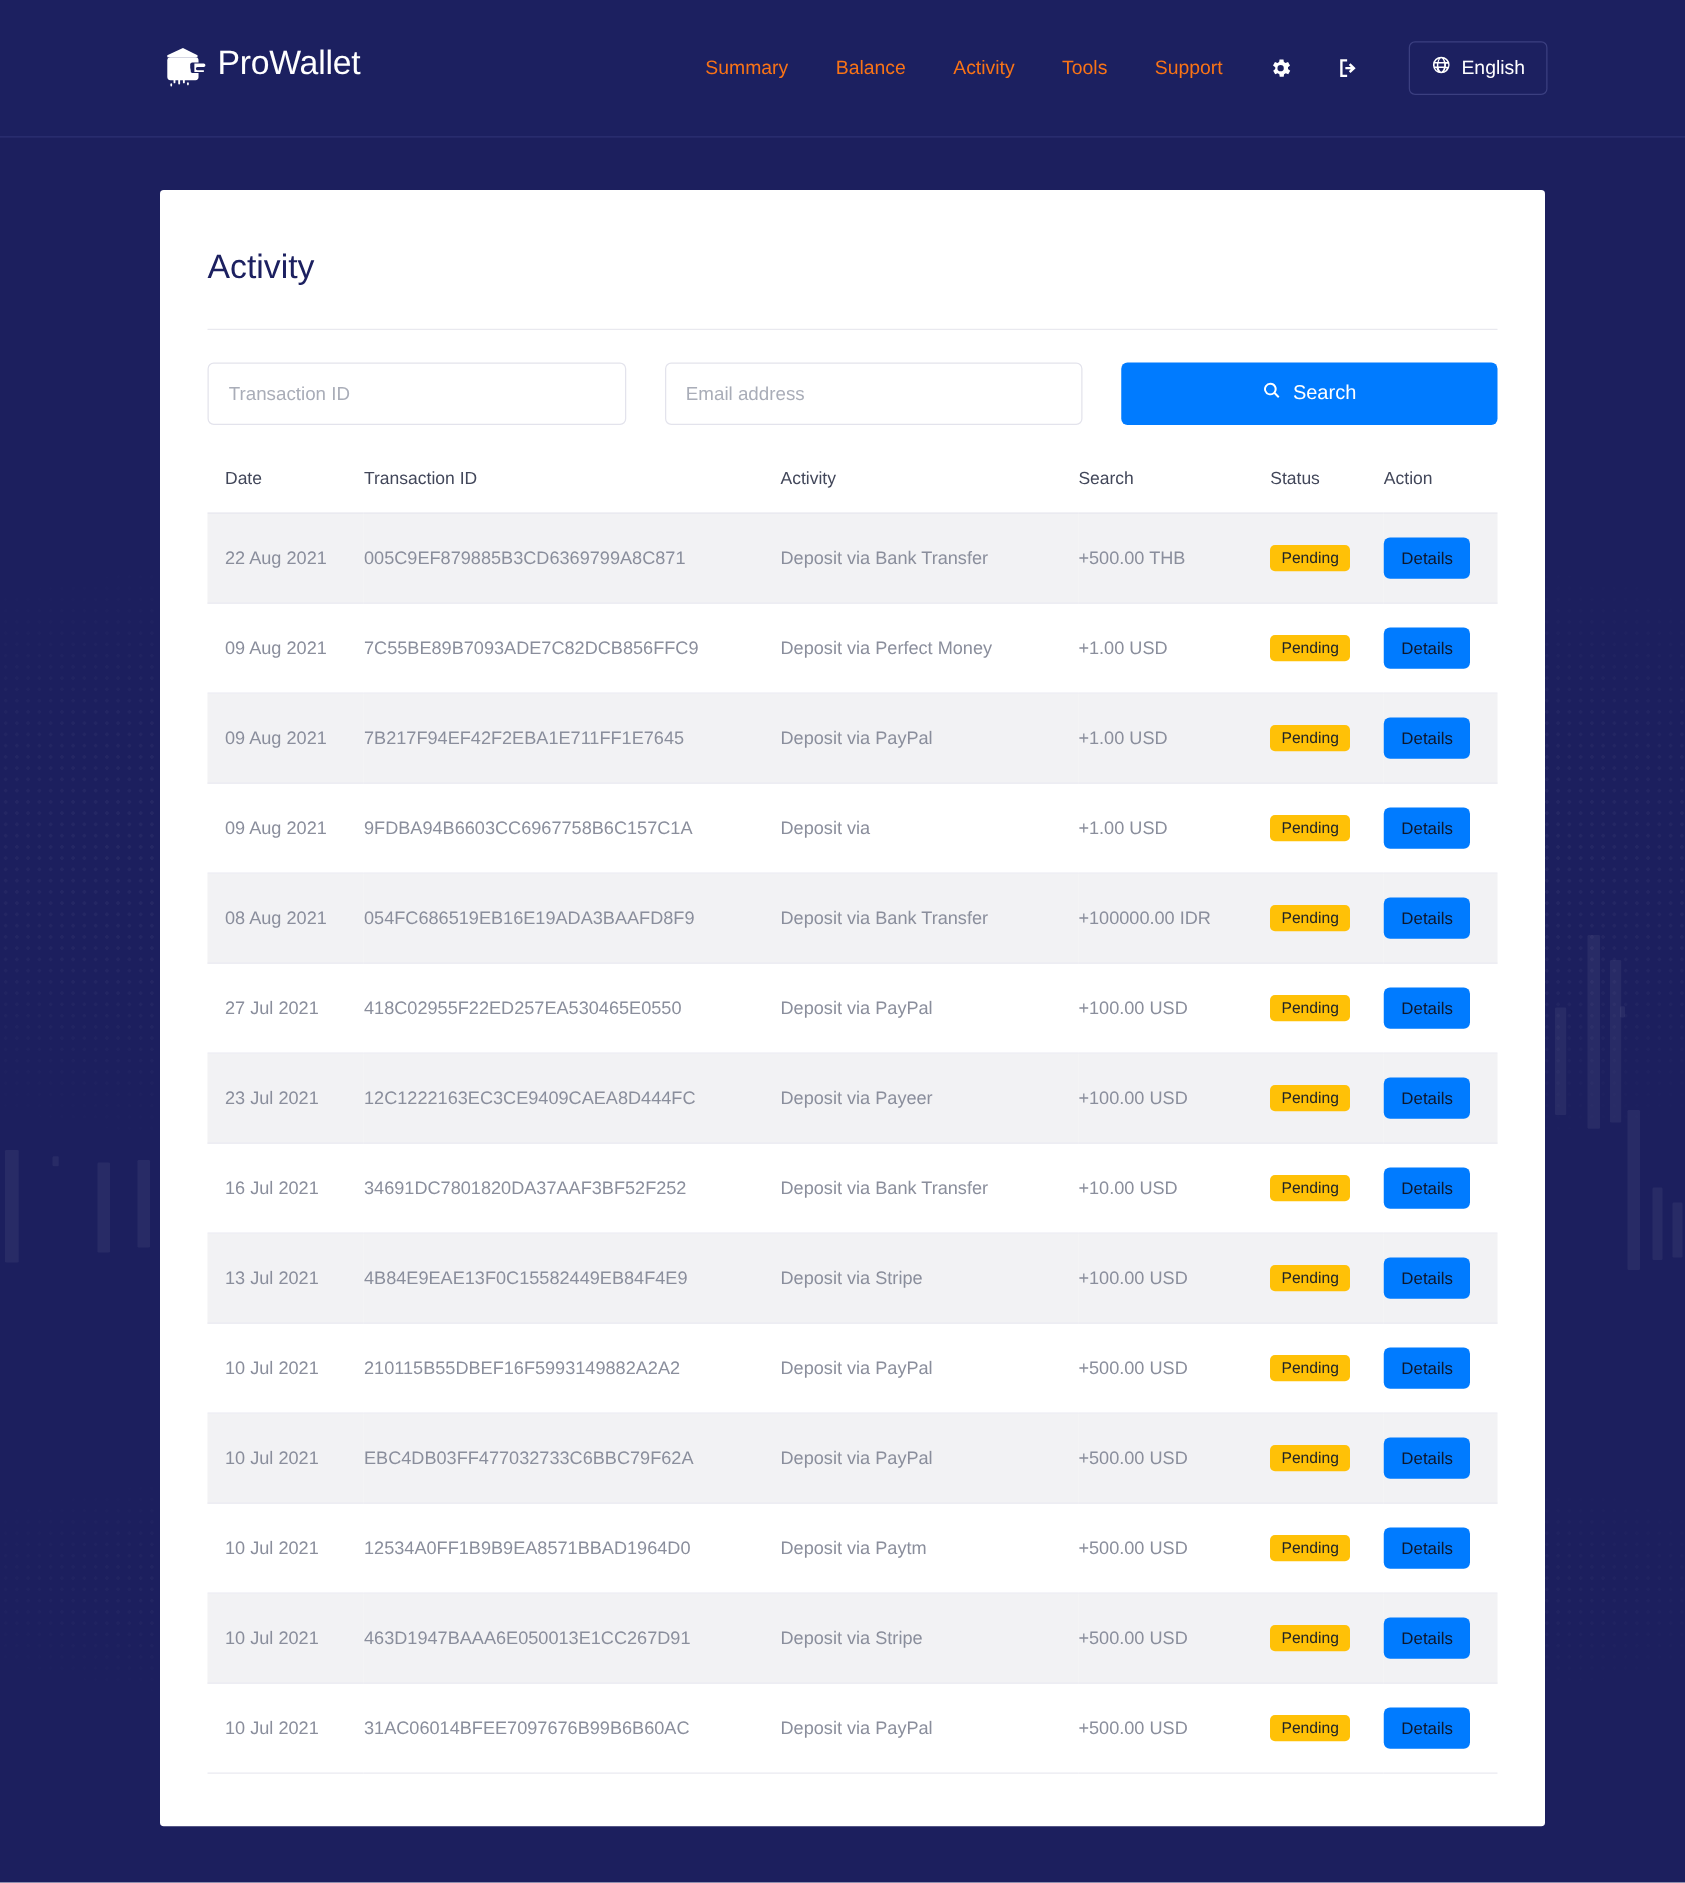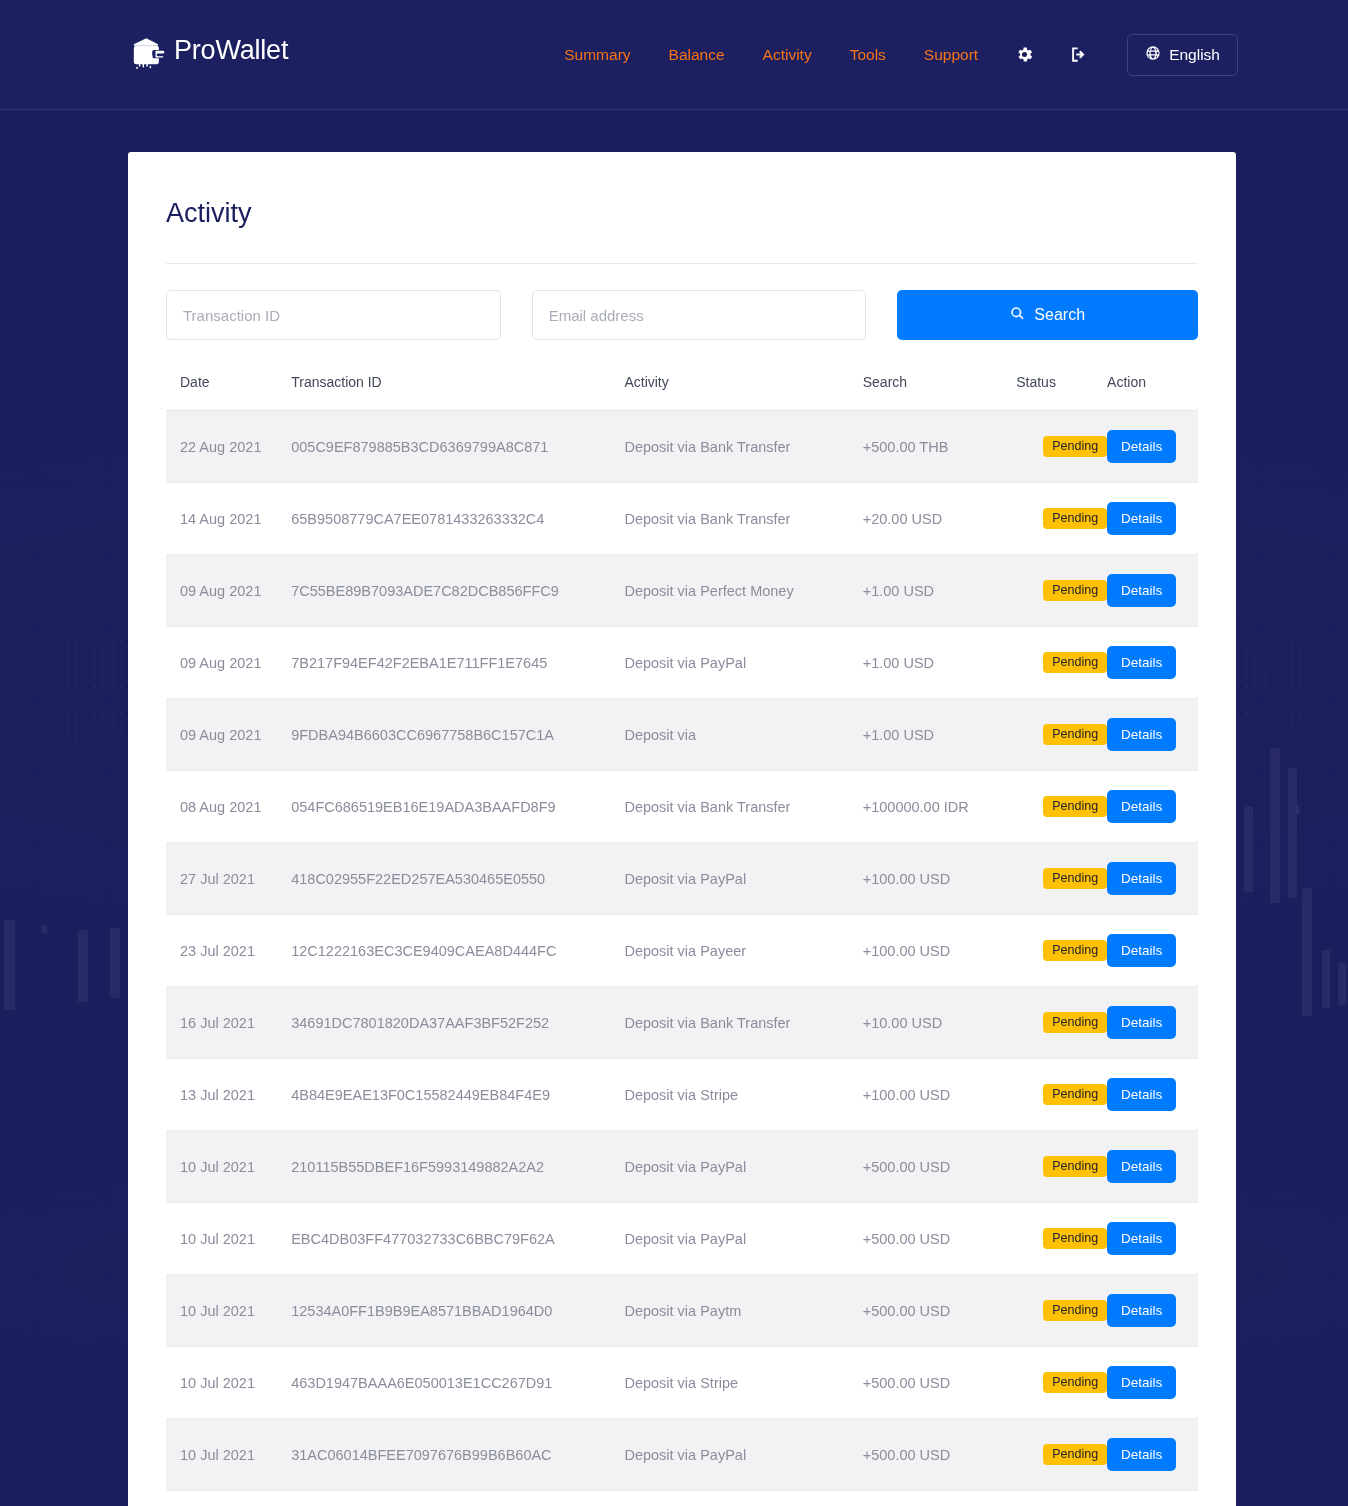--- a/index.html
+++ b/index.html
@@ -184,38 +184,38 @@
     vertical-align: middle;
     white-space: nowrap;
   }
   table.activity-table tbody tr:nth-child(odd) { background: #f2f2f4; }
   table.activity-table tbody tr:nth-child(even) { background: #ffffff; }
 
   .col-date   { width: 124px; padding-left: 14px !important; }
   .col-txid   { width: 330px; }
   .col-act    { width: 236px; }
   .col-amt    { width: 152px; }
-  .col-status { width: 90px; text-align: right; }
+  .col-status { width: 90px; }
   .col-action { width: 90px; }
 
   thead .col-date { padding-left: 14px !important; }
 
   .badge-pending {
     display: inline-block;
     background: #ffc107;
     color: #212529;
     font-size: 12.5px;
     border-radius: 4px;
     padding: 4px 9px;
     line-height: 1;
   }
   .details-btn {
     display: inline-block;
     background: #007bff;
-    color: #ffffff;
+    color: #0f172a;
     font-size: 13.5px;
     border: none;
     border-radius: 5px;
     padding: 9px 14px;
     cursor: pointer;
     font-family: inherit;
   }
 </style>
 </head>
 <body>
@@ -325,28 +325,20 @@
       <tbody id="activity-tbody">
           <tr>
             <td class="col-date">22 Aug 2021</td>
             <td class="col-txid">005C9EF879885B3CD6369799A8C871</td>
             <td class="col-act">Deposit via Bank Transfer</td>
             <td class="col-amt">+500.00 THB</td>
             <td class="col-status"><span class="badge-pending">Pending</span></td>
             <td class="col-action"><button class="details-btn">Details</button></td>
           </tr>
           <tr>
-            <td class="col-date">14 Aug 2021</td>
-            <td class="col-txid">65B9508779CA7EE0781433263332C4</td>
-            <td class="col-act">Deposit via Bank Transfer</td>
-            <td class="col-amt">+20.00 USD</td>
-            <td class="col-status"><span class="badge-pending">Pending</span></td>
-            <td class="col-action"><button class="details-btn">Details</button></td>
-          </tr>
-          <tr>
             <td class="col-date">09 Aug 2021</td>
             <td class="col-txid">7C55BE89B7093ADE7C82DCB856FFC9</td>
             <td class="col-act">Deposit via Perfect Money</td>
             <td class="col-amt">+1.00 USD</td>
             <td class="col-status"><span class="badge-pending">Pending</span></td>
             <td class="col-action"><button class="details-btn">Details</button></td>
           </tr>
           <tr>
             <td class="col-date">09 Aug 2021</td>
             <td class="col-txid">7B217F94EF42F2EBA1E711FF1E7645</td>

